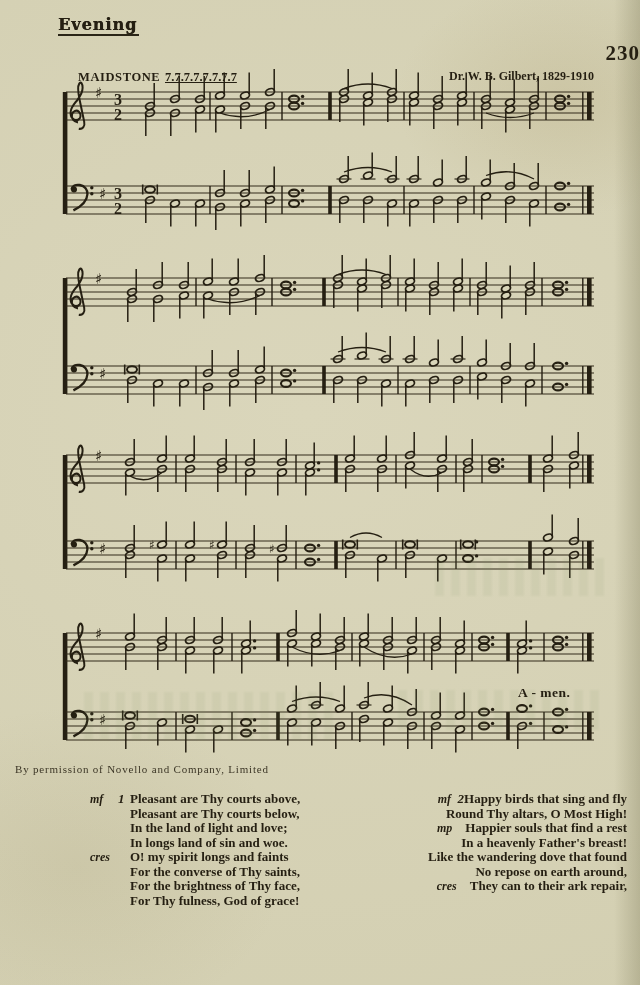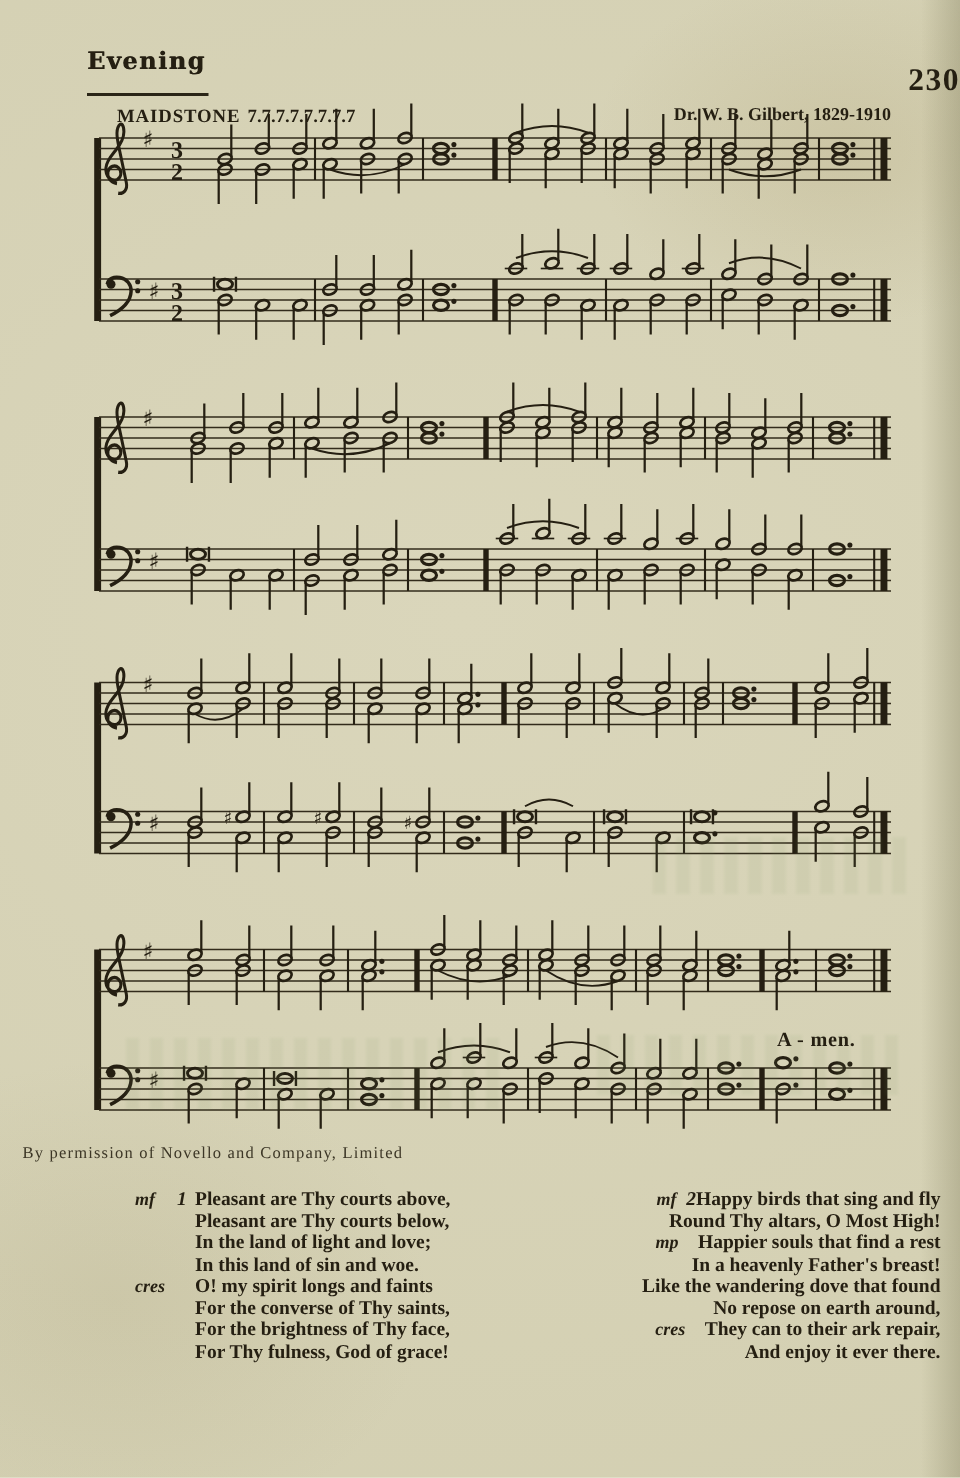--- a/index.html
+++ b/index.html
@@ -9,27 +9,27 @@
     background:
       linear-gradient(to left, rgba(115,112,78,0.30), rgba(115,112,78,0.0) 26px),
       radial-gradient(240px 170px at 88% 10%, rgba(167,152,104,0.22), rgba(167,152,104,0) 70%),
       radial-gradient(300px 230px at 12% 88%, rgba(150,140,98,0.14), rgba(150,140,98,0) 70%),
       radial-gradient(1100px 900px at 48% 42%, #dad6bb 0%, #d2ceb0 85%),
       #d2ceb0;
   }
   .abs{position:absolute;}
   #section-heading{
     left:58px; top:15px; font-size:16px; font-weight:700; letter-spacing:1px;
-    border-bottom:2.5px solid #2a2517; padding:0 2px 12px 0;
-    font-family:"DejaVu Serif", serif; text-shadow:0.4px 0 0 #2a2517;margin-top:16px;
+    border-bottom:2.5px solid #2a2517; padding:0 2px 0 0;
+    font-family:"DejaVu Serif", serif; text-shadow:0.4px 0 0 #2a2517;
   }
   #hymn-number{ left:0; top:41px; width:640px; text-align:right;
     font-size:21px; font-weight:700; letter-spacing:1px;}
   #tune-name{ left:78px; top:70px; font-size:12.5px; font-weight:700; letter-spacing:0.6px;}
-  #tune-meter{ left:165px; top:70px; font-size:12.5px; font-weight:700;}
+  #tune-meter{ left:165px; top:70px; font-size:12.5px; font-weight:700;text-decoration:underline;}
   #composer{ right:46px; top:69px; font-size:12px; font-weight:700;}
   #amen-label{ left:518px; top:685px; font-size:13.5px; font-weight:700; letter-spacing:0.5px;}
   #permission-line{ left:15px; top:763px; width:610px; 
     font-size:11px; letter-spacing:0.8px; color:#3c3626;}
   .verse-col{ top:792px; font-size:13px; line-height:14.5px; font-weight:700;}
   #verse-col-left{ left:62px; width:250px;margin-left:28px;}
   #verse-col-right{ left:337px; width:290px;text-align:right;}
   .lyr{ white-space:nowrap;}
   .dyn{ display:inline-block; font-style:italic; font-weight:700; font-size:12px;}
   #verse-col-left .dyn{ width:28px;}
@@ -798,30 +798,29 @@
   <div id="tune-name" class="abs">MAIDSTONE</div>
   <div id="tune-meter" class="abs">7.7.7.7.7.7.7.7</div>
   <div id="composer" class="abs">Dr. W. B. Gilbert, 1829-1910</div>
   <div id="amen-label" class="abs">A - men.</div>
   <div id="permission-line" class="abs">By permission of Novello and Company, Limited</div>
 
   <div id="verse-col-left" class="abs verse-col">
       <div class="lyr"><span class="dyn">mf</span><span class="num">1</span><span>Pleasant are Thy courts above,</span></div>
       <div class="lyr"><span class="dyn"></span><span class="num"></span><span>Pleasant are Thy courts below,</span></div>
       <div class="lyr"><span class="dyn"></span><span class="num"></span><span>In the land of light and love;</span></div>
-      <div class="lyr"><span class="dyn"></span><span class="num"></span><span>In this land of sin and woe.</span></div>
+      <div class="lyr"><span class="dyn"></span><span class="num"></span><span>In longs land of sin and woe.</span></div>
       <div class="lyr"><span class="dyn">cres</span><span class="num"></span><span>O! my spirit longs and faints</span></div>
       <div class="lyr"><span class="dyn"></span><span class="num"></span><span>For the converse of Thy saints,</span></div>
       <div class="lyr"><span class="dyn"></span><span class="num"></span><span>For the brightness of Thy face,</span></div>
       <div class="lyr"><span class="dyn"></span><span class="num"></span><span>For Thy fulness, God of grace!</span></div>
     </div>
   <div id="verse-col-right" class="abs verse-col">
       <div class="lyr"><span class="dyn">mf</span><span class="num">2</span><span>Happy birds that sing and fly</span></div>
       <div class="lyr"><span class="dyn"></span><span class="num"></span><span>Round Thy altars, O Most High!</span></div>
       <div class="lyr"><span class="dyn">mp</span><span class="num"></span><span>Happier souls that find a rest</span></div>
       <div class="lyr"><span class="dyn"></span><span class="num"></span><span>In a heavenly Father's breast!</span></div>
       <div class="lyr"><span class="dyn"></span><span class="num"></span><span>Like the wandering dove that found</span></div>
       <div class="lyr"><span class="dyn"></span><span class="num"></span><span>No repose on earth around,</span></div>
       <div class="lyr"><span class="dyn">cres</span><span class="num"></span><span>They can to their ark repair,</span></div>
-      <div class="lyr"><span class="dyn"></span><span class="num"></span><span>And enjoy it ever there.</span></div>
     </div>
 
 </div>
 
 </body></html>

